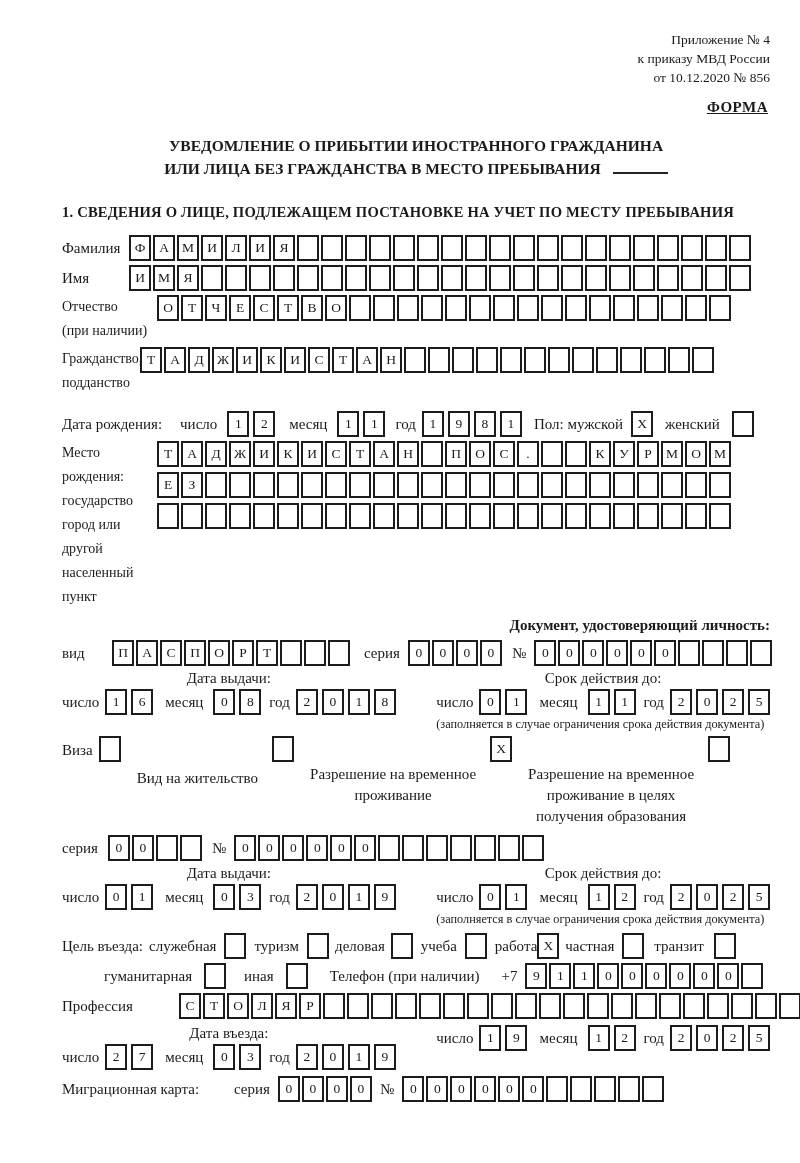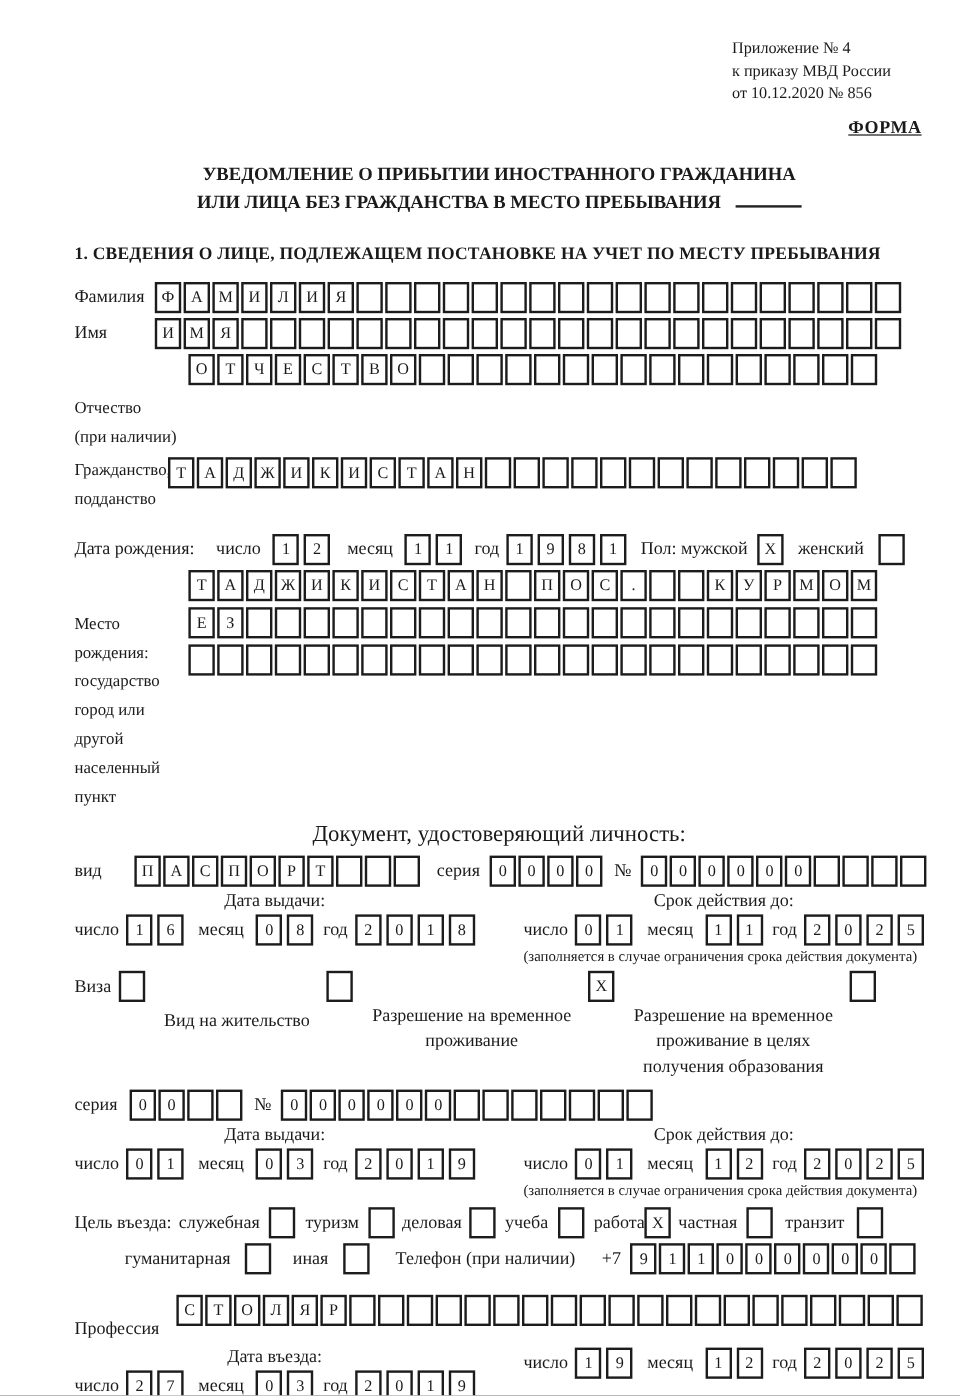--- a/index.html
+++ b/index.html
@@ -2,48 +2,48 @@
 <html><head>
 <meta charset="utf-8">
 <style>
   html,body{margin:0;padding:0;background:#888;}
   .page{
     width:800px;height:1163px;background:#ffffff;color:#1a1a1a;
     font-family:"Liberation Serif","DejaVu Serif",serif;
     box-sizing:border-box;padding:30px 30px 20px 62px;
     position:relative;overflow:hidden;margin:0 auto;
   }
-  .hdr{width:160px;margin-left:auto;font-size:13.5px;line-height:19px;}
+  .hdr{width:160px;margin-left:auto;font-size:13.5px;line-height:19px;text-align:right;}
   .hdr .ed{margin-top:4px;}
   .forma{text-align:right;font-weight:bold;font-size:15px;margin-top:12px;padding-right:2px;letter-spacing:.5px;text-decoration:underline;}
   .title{text-align:center;font-weight:bold;font-size:15.5px;line-height:23px;margin-top:18px;}
   .blank-line{display:inline-block;width:55px;border-bottom:2px solid #222;margin-left:12px;height:1px;vertical-align:baseline;}
   .sec1{font-weight:bold;font-size:14.6px;margin-top:24px;margin-bottom:14px;letter-spacing:.2px;}
   .row{display:flex;align-items:center;margin-bottom:4px;}
   .row.top{align-items:flex-start;}
   .lbl{font-size:15px;white-space:nowrap;}
   .cells{display:flex;gap:2px;}
   .cells.d{gap:4px;}
   .cell{
     width:22px;height:26px;box-sizing:border-box;border:2px solid #1c1c1c;background:#fff;
     display:inline-flex;align-items:center;justify-content:center;
     font-size:13.5px;font-family:"Liberation Serif","DejaVu Serif",serif;flex:0 0 auto;
   }
   .lblcol{line-height:24px;font-size:14px;flex:0 0 auto;}
   .cellstack{display:flex;flex-direction:column;gap:5px;}
-  .dochead{font-weight:normal;text-align:center;font-size:19px;margin:8px 0 6px 0;}
+  .dochead{font-weight:bold;text-align:right;font-size:15px;margin:8px 0 6px 0;}
   .daterow{display:flex;justify-content:space-between;margin-bottom:4px;}
   .datecol{display:flex;flex-direction:column;}
   .datehead{text-align:center;font-size:15px;margin-bottom:2px;}
   .note{font-size:12.3px;margin-top:2px;white-space:nowrap;}
   .para{font-size:15px;line-height:22px;margin:4px 0 6px 0;}
   .ctr{text-align:center;font-size:15px;line-height:21px;}
   .g6{margin-left:6px;} .g8{margin-left:8px;} .g10{margin-left:10px;} .g12{margin-left:12px;}
   .g14{margin-left:14px;} .g16{margin-left:16px;margin-top:28px;} .g18{margin-left:18px;} .g22{margin-left:22px;}
-  .w67{width:67px;flex:0 0 auto;} .w95l{width:95px;flex:0 0 auto;margin-top:34px;} .w78{width:78px;flex:0 0 auto;}
+  .w67{width:67px;flex:0 0 auto;} .w95l{width:95px;flex:0 0 auto;} .w78{width:78px;flex:0 0 auto;}
   .w40{width:50px;flex:0 0 auto;} .w172{width:172px;flex:0 0 auto;}
 </style>
 </head>
 <body>
 
 <div class="page">
 
   <div class="hdr">
     <div>Приложение № 4</div>
     <div>к приказу МВД России</div>
@@ -544,21 +544,21 @@
         <span class="cell">0</span>
         <span class="cell">0</span>
         <span class="cell">0</span>
         <span class="cell">0</span>
         <span class="cell">0</span>
         <span class="cell">0</span>
         <span class="cell"></span>
       </span>
   </div>
 
-  <div class="row" style="margin-top:4px;">
+  <div class="row" style="margin-top:4px;gap:32px;">
     <span class="lbl w95l" style="width:85px;">Профессия</span>
     <span class="cells">
         <span class="cell">С</span>
         <span class="cell">Т</span>
         <span class="cell">О</span>
         <span class="cell">Л</span>
         <span class="cell">Я</span>
         <span class="cell">Р</span>
         <span class="cell"></span>
         <span class="cell"></span>

